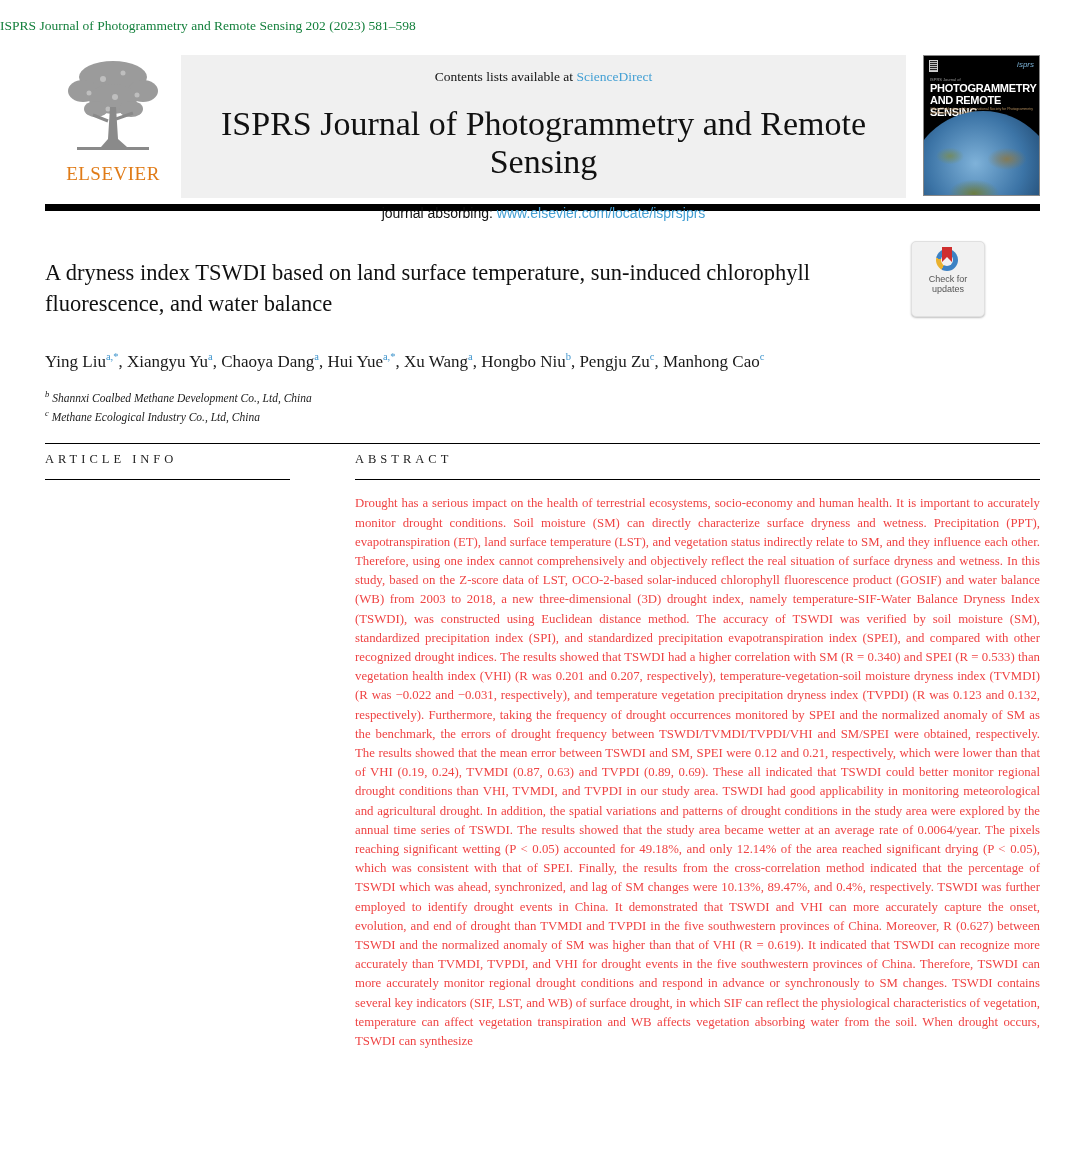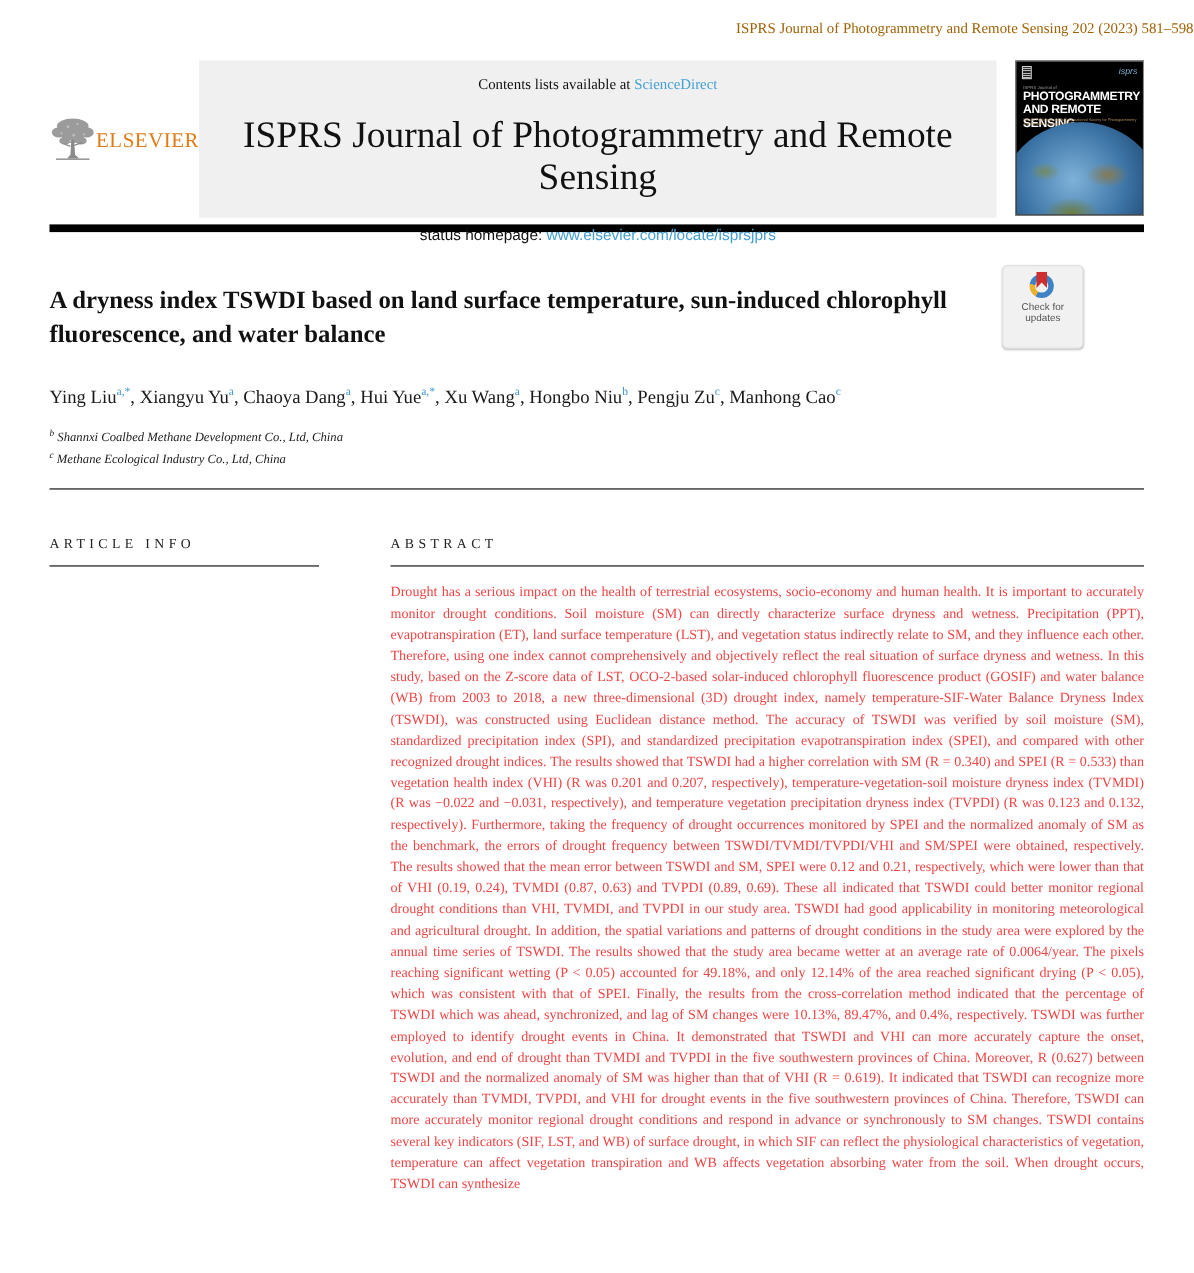--- a/index.html
+++ b/index.html
@@ -1,22 +1,22 @@
 <!DOCTYPE html>
 <html><head>
 <meta charset="utf-8">
 <style>
   * { margin:0; padding:0; box-sizing:border-box; }
   body { width:1085px; height:1157px; background:#ffffff; font-family:"Liberation Serif","DejaVu Serif",serif; color:#1a1a1a; }
   .page { position:relative; width:1085px; height:1157px; overflow:hidden; }
 
-  .citation { padding-top:18px; text-align:right; font-size:13.5px; color:#a16207; }
+  .citation { padding-top:18px; text-align:left; font-size:13.5px; color:#15803d; }
 
   .header-row { display:flex; margin:21px 45px 0 45px; height:143px; }
-  .logo-col { width:136px; background:#fff; display:flex; flex-direction:row; align-items:center; justify-content:flex-start; padding-top:2px; }
+  .logo-col { width:136px; background:#fff; display:flex; flex-direction:column; align-items:center; justify-content:flex-start; padding-top:2px; }
   .elsevier-text { color:#e07b17; font-size:19px; letter-spacing:0.5px; margin-top:2px; }
   .header-center { flex:1; background:#f0f0f0; text-align:center; padding:14px 10px 10px 10px; margin-right:17px; }
   .contents-line { font-size:13.5px; color:#111; }
   .link { color:#44a0d4; }
   .journal-title { font-size:34px; color:#111; margin-top:20px; }
   .homepage-line { font-size:14px; margin-top:24px; color:#111; font-family:"Liberation Sans","DejaVu Sans",sans-serif; }
 
   .cover { position:relative; width:117px; height:141px; background:#000000; border:1px solid #888; overflow:hidden; font-family:"Liberation Sans","DejaVu Sans",sans-serif; }
   .cover-logo { position:absolute; left:5px; top:4px; width:9px; height:12px; border:1px solid #cfcfcf; background:repeating-linear-gradient(#222 0 1px,#bbb 1px 2px); }
   .cover-isprs { position:absolute; right:5px; top:4px; color:#7ab0d4; font-size:8px; font-style:italic; }
@@ -28,39 +28,39 @@
   .globe { width:150px; height:150px; border-radius:50%; margin-left:-16px; margin-top:0;
     background:
       radial-gradient(ellipse 36px 20px at 44% 55%, rgba(110,124,58,0.95) 0%, rgba(110,124,58,0) 70%),
       radial-gradient(ellipse 28px 16px at 66% 32%, rgba(140,120,70,0.85) 0%, rgba(140,120,70,0) 70%),
       radial-gradient(ellipse 20px 12px at 28% 30%, rgba(120,138,78,0.8) 0%, rgba(120,138,78,0) 70%),
       radial-gradient(circle at 45% 35%, #7fb2d9 0%, #3c74a6 38%, #16385c 72%, #04101f 100%); }
 
   .black-bar { height:7px; background:#000; margin:6px 45px 0 45px; }
 
   .title-block { position:relative; margin:46px 45px 0 45px; }
-  .article-title { font-weight:bold; font-size:22.5px; line-height:31px; width:835px; color:#111; }
+  .article-title { font-weight:normal; font-size:22.5px; line-height:31px; width:835px; color:#111; }
   .check-badge { position:absolute; right:55px; top:-16px; width:74px; height:76px; background:#f1f1f1; border:1px solid #e0e0e0; border-radius:5px; box-shadow:0 1px 2px rgba(0,0,0,0.25); text-align:center; padding-top:5px; cursor:pointer; }
   .cfu-icon { position:relative; width:24px; height:24px; margin:0 auto; }
   .cfu-ring { position:absolute; left:0; top:2px; width:22px; height:22px; border-radius:50%; background:conic-gradient(from 210deg, #e9b12e 0 70deg, #3d82c4 70deg 360deg); }
   .cfu-ring::after { content:""; position:absolute; inset:5px; background:#f1f1f1; border-radius:50%; }
   .cfu-bookmark { position:absolute; left:6px; top:0; width:10px; height:15px; background:#cf2e2e; clip-path:polygon(0 0,100% 0,100% 100%,50% 66%,0 100%); }
   .cfu-text { font-family:"Liberation Sans","DejaVu Sans",sans-serif; font-size:9px; line-height:10px; color:#555; margin-top:3px; }
 
   .authors { margin:24px 45px 0 45px; font-size:17px; line-height:27px; width:850px; }
   .asup { color:#3e94cc; font-size:10.5px; }
   .affiliations { margin:12px 45px 0 45px; font-style:italic; font-size:11.5px; line-height:15.5px; }
   .affiliations sup { font-size:8.5px; }
 
   .top-rule { margin:18px 45px 0 45px; border-top:1.2px solid #000; }
 
   .info-row { display:flex; margin:0 45px; }
   .left-col { width:310px; flex:none; }
   .right-col { flex:1; }
-  .section-heading { margin-top:42px; font-size:12.5px; letter-spacing:0.32em; color:#222; }
+  .section-heading { margin-top:8px; font-size:12.5px; letter-spacing:0.32em; color:#222; }
   .heading-rule { border-top:1px solid #000; margin-top:12px; }
   .heading-rule.left { width:245px; }
   .keywords { margin-top:13px; font-size:12.5px; line-height:16.5px; color:#111; }
   .kw-label { font-style:italic; }
   .abstract-text { margin-top:14px; font-size:12.8px; line-height:19.2px; text-align:justify; color:#ef4444; }
 </style>
 </head>
 <body>
 
 <div class="page">
@@ -93,21 +93,21 @@
       <div class="elsevier-text">ELSEVIER</div>
     </div>
 
     <div class="header-center">
       <div class="contents-line">
         <span>Contents lists available at</span>
         <span class="link">ScienceDirect</span>
       </div>
       <div class="journal-title">ISPRS Journal of Photogrammetry and Remote Sensing</div>
       <div class="homepage-line">
-        <span>status homepage:</span>
+        <span>journal absorbing:</span>
         <span class="link">www.elsevier.com/locate/isprsjprs</span>
       </div>
     </div>
 
     <div class="cover">
       <div class="cover-logo"></div>
       <div class="cover-isprs">isprs</div>
       <div class="cover-kicker">ISPRS Journal of</div>
       <div class="cover-title1">PHOTOGRAMMETRY</div>
       <div class="cover-title2">AND REMOTE SENSING</div>

